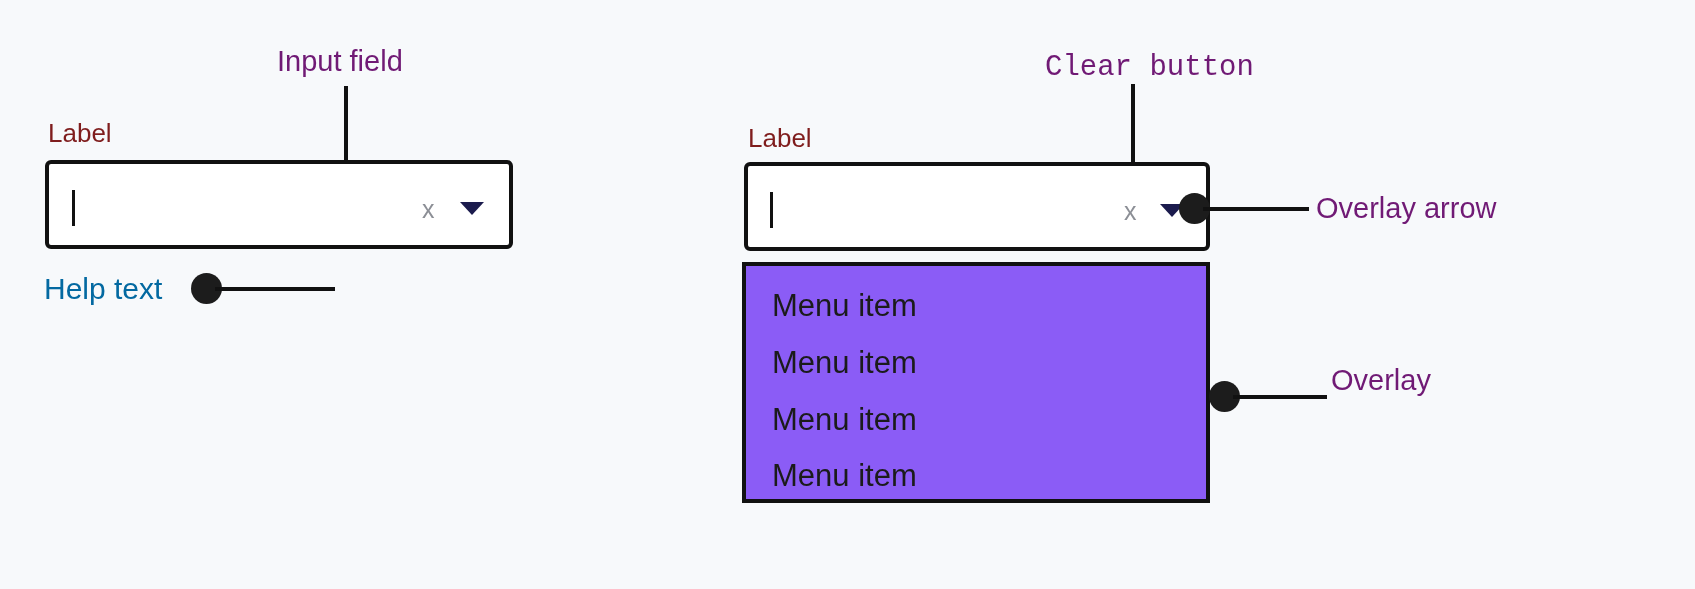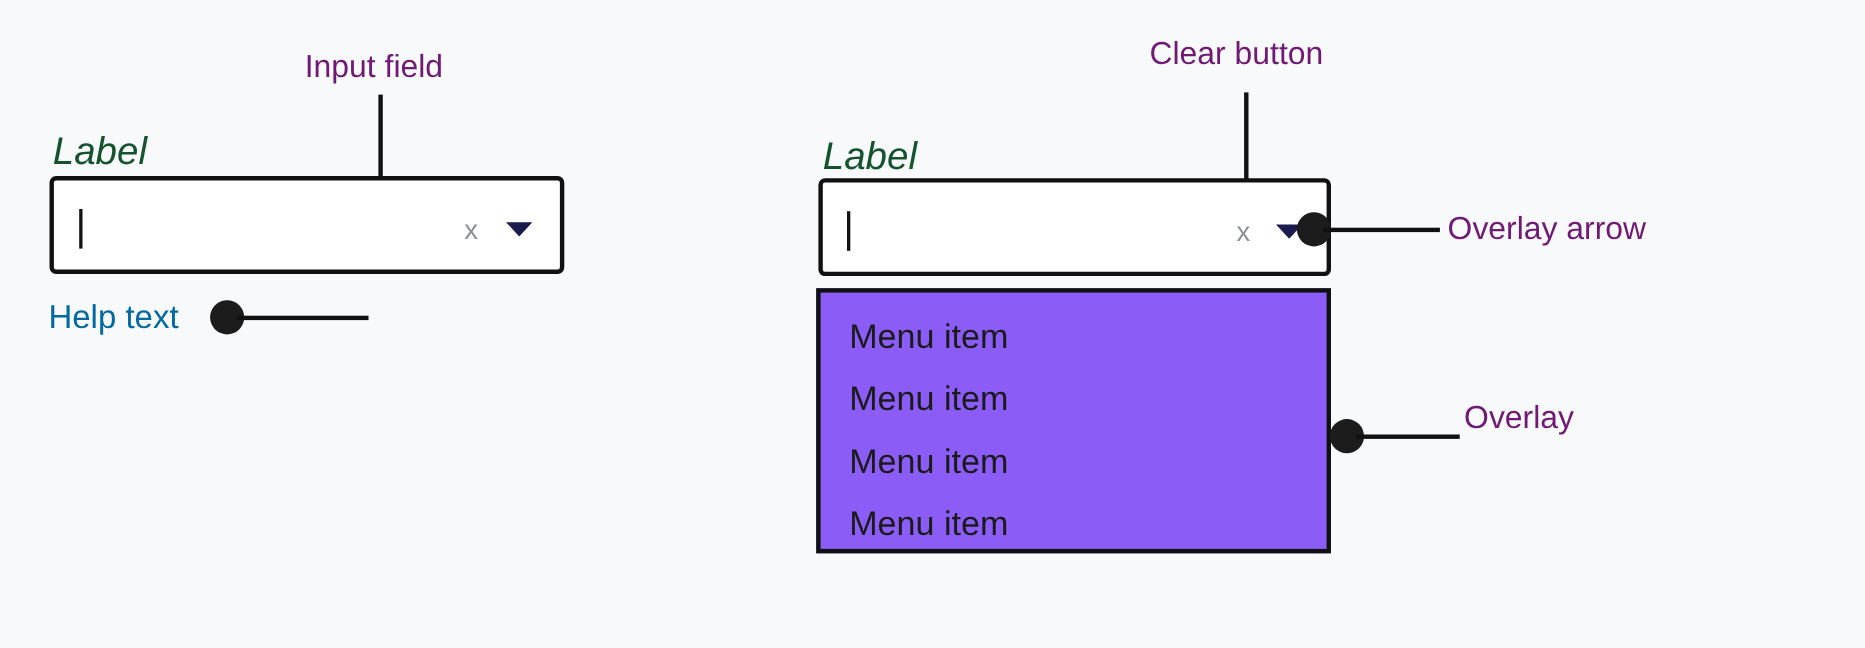--- a/index.html
+++ b/index.html
@@ -30,25 +30,24 @@
     border-radius: 6px;
     box-sizing: border-box;
   }
   .caret {
     position: absolute;
     width: 3px;
     background: #111111;
   }
   .field-label {
     position: absolute;
-    font-size: 35px;
+    font-size: 26px;
     line-height: 1;
-    color: #14532d;
+    color: #7f1d1d;
     white-space: nowrap;
-    font-style: italic;
   }
   .help-text {
     position: absolute;
     font-size: 30px;
     line-height: 1;
     color: #0369a1;
     white-space: nowrap;
     font-weight: 400;
   }
 
@@ -124,21 +123,21 @@
   <div class="field-box" style="left:45px; top:160px; width:468px; height:89px;">
     <div class="caret" style="left:23px; top:26px; height:36px;"></div>
     <span class="clear-x" style="left:373px; top:33px;">x</span>
     <div class="dd-arrow" style="left:411px; top:38px;"></div>
   </div>
 
   <div class="help-text" style="left:44px; top:274px;">Help text</div>
   <div class="callout-dot" style="left:191px; top:273px; width:31px; height:31px;"></div>
   <div class="callout-line-h" style="left:215px; top:287px; width:120px;"></div>
 
-  <div class="callout-text" style="left:1045px; top:35px;">Clear button</div>
+  <div class="callout-text" style="left:1045px; top:53px;font-family:Liberation Mono, monospace;">Clear button</div>
   <div class="callout-line-v" style="left:1131px; top:84px; height:93px;"></div>
   <div class="callout-dot" style="left:1119px; top:171px; width:29px; height:29px;"></div>
 
   <div class="field-label" style="left:748px; top:125px;">Label</div>
 
   <div class="field-box" style="left:744px; top:162px; width:466px; height:89px;">
     <div class="caret" style="left:22px; top:26px; height:36px;"></div>
     <span class="clear-x" style="left:376px; top:33px;">x</span>
     <div class="dd-arrow" style="left:412px; top:38px;"></div>
   </div>

